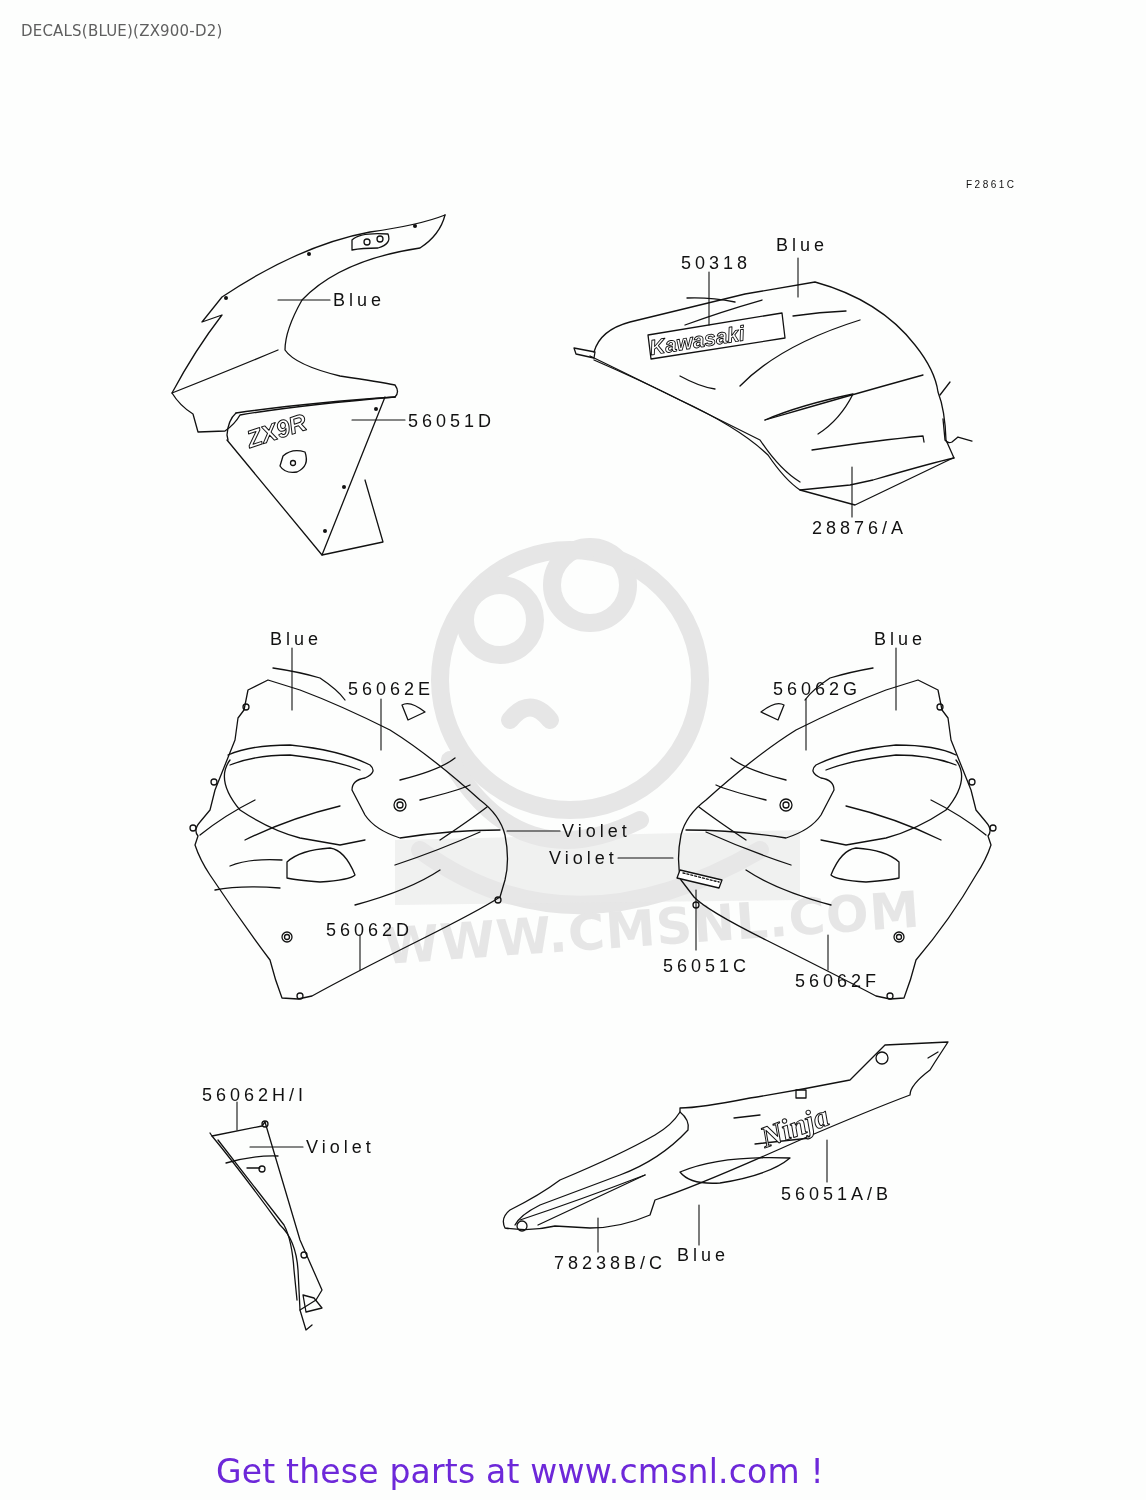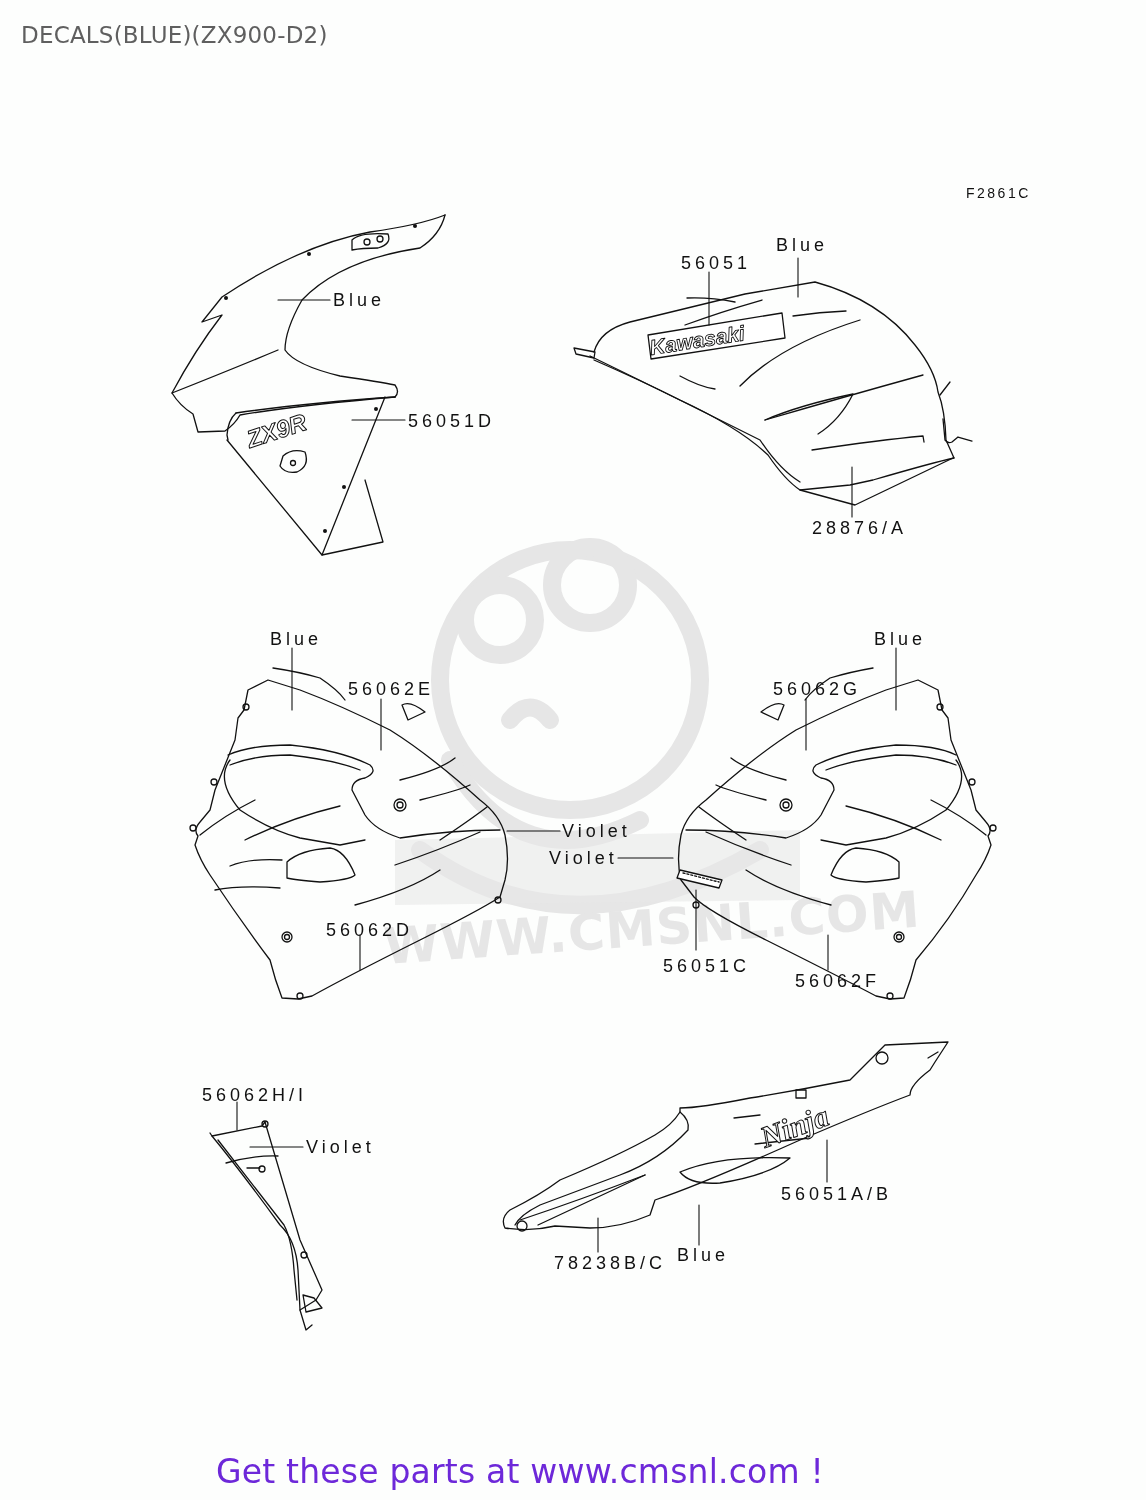--- a/index.html
+++ b/index.html
@@ -1,18 +1,18 @@
 <!DOCTYPE html>
 <html><head>
   <meta charset="utf-8">
   <style>
     html, body { margin: 0; padding: 0; background: #fdfefd; }
     body { width: 1146px; height: 1500px; position: relative; overflow: hidden; font-family: "DejaVu Sans", sans-serif; }
-    .page-title { position: absolute; left: 21px; top: 22px; font-size: 23px; color: #5f5f5f; letter-spacing: 0.2px; font-family: "DejaVu Sans", sans-serif; }
-    .fig-code { position: absolute; left: 966px; top: 185px; font-size: 14px; color: #111; letter-spacing: 2.5px; font-family: "Liberation Sans", sans-serif; }
+    .page-title { position: absolute; left: 21px; top: 22px; font-size: 15px; color: #5f5f5f; letter-spacing: 0.2px; font-family: "DejaVu Sans", sans-serif; }
+    .fig-code { position: absolute; left: 966px; top: 179px; font-size: 10px; color: #111; letter-spacing: 2.5px; font-family: "Liberation Sans", sans-serif; }
     .diagram { position: absolute; left: 0; top: 0; width: 1146px; height: 1500px; }
     .callout { position: absolute; font-family: "Liberation Sans", sans-serif; font-size: 18px; color: #111; letter-spacing: 4px; white-space: nowrap; line-height: 16px; }
     .callout.part { cursor: pointer; }
     .footer-cta { position: absolute; left: 216px; top: 1452px; font-size: 33px; color: #6d28d9; font-family: "DejaVu Sans", sans-serif; text-decoration: none; letter-spacing: 0.2px; }
     .wm-text { position: absolute; left: 382px; top: 918px; font-family: "DejaVu Sans", sans-serif; font-weight: bold; font-size: 50px; color: #e6e6e6; letter-spacing: 1px; transform: rotate(-4deg); transform-origin: left top; }
   </style>
 </head>
 <body>
 
 <div class="page-title">DECALS(BLUE)(ZX900-D2)</div>
@@ -187,21 +187,21 @@
       <line x1="598" y1="1218" x2="598" y2="1252"></line>
       <line x1="699" y1="1205" x2="699" y2="1245"></line>
     </g>
   </g>
 </svg>
 
 <div class="callout" style="left:333px;top:292px;">Blue</div>
 <div class="callout part" style="left:408px;top:413px;">56051D</div>
 
 <div class="callout" style="left:776px;top:237px;">Blue</div>
-<div class="callout part" style="left:681px;top:255px;">56051</div>
+<div class="callout part" style="left:681px;top:255px;">50318</div>
 <div class="callout part" style="left:812px;top:520px;">28876/A</div>
 
 <div class="callout" style="left:270px;top:631px;">Blue</div>
 <div class="callout part" style="left:348px;top:681px;">56062E</div>
 <div class="callout" style="left:562px;top:823px;">Violet</div>
 <div class="callout part" style="left:326px;top:922px;">56062D</div>
 
 <div class="callout" style="left:874px;top:631px;">Blue</div>
 <div class="callout part" style="left:773px;top:681px;">56062G</div>
 <div class="callout" style="left:549px;top:850px;">Violet</div>

